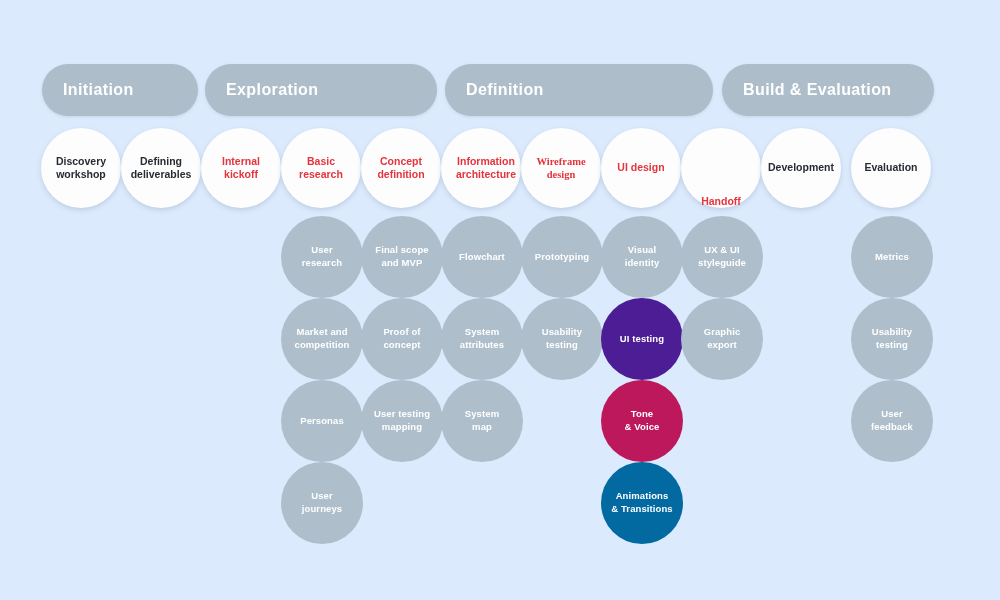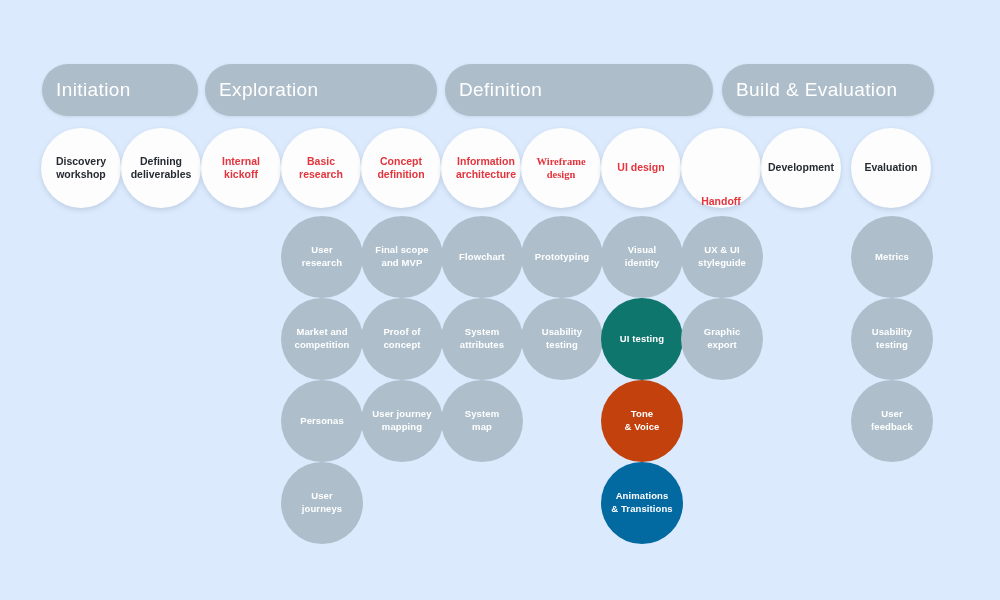--- a/index.html
+++ b/index.html
@@ -16,24 +16,24 @@
     position:absolute;
     height:52px;
     border-radius:26px;
     background:#aebdca;
     display:flex;
     align-items:center;
     box-shadow:0 1px 3px rgba(120,140,160,.22);
   }
   .phase-label {
     color:#ffffff;
-    font-size:19px;
-    font-weight:400;
+    font-size:16px;
+    font-weight:700;
     letter-spacing:.4px;
-    margin-left:14px;
+    margin-left:21px;
     white-space:nowrap;
   }
 
   
   .node {
     position:absolute;
     width:80px;
     height:80px;
     border-radius:50%;
     background:#fdfdfe;
@@ -153,21 +153,21 @@
       </div>
       <div class="sub" style="left: 361px; top: 216px; background: rgb(174, 191, 203);">
         <span class="sub-label">Final scope
 and MVP</span>
       </div>
       <div class="sub" style="left: 361px; top: 298px; background: rgb(174, 191, 203);">
         <span class="sub-label">Proof of
 concept</span>
       </div>
       <div class="sub" style="left: 361px; top: 380px; background: rgb(174, 191, 203);">
-        <span class="sub-label">User journey
+        <span class="sub-label">User testing
 mapping</span>
       </div>
       <div class="sub" style="left: 441px; top: 216px; background: rgb(174, 191, 203);">
         <span class="sub-label">Flowchart</span>
       </div>
       <div class="sub" style="left: 441px; top: 298px; background: rgb(174, 191, 203);">
         <span class="sub-label">System
 attributes</span>
       </div>
       <div class="sub" style="left: 441px; top: 380px; background: rgb(174, 191, 203);">
@@ -178,24 +178,24 @@
         <span class="sub-label">Prototyping</span>
       </div>
       <div class="sub" style="left: 521px; top: 298px; background: rgb(174, 191, 203);">
         <span class="sub-label">Usability
 testing</span>
       </div>
       <div class="sub" style="left: 601px; top: 216px; background: rgb(174, 191, 203);">
         <span class="sub-label">Visual
 identity</span>
       </div>
-      <div class="sub" style="left: 601px; top: 298px; background: #0f766e;">
+      <div class="sub" style="left: 601px; top: 298px; background: #4c1d95;">
         <span class="sub-label">UI testing</span>
       </div>
-      <div class="sub" style="left: 601px; top: 380px; background: #c2410c;">
+      <div class="sub" style="left: 601px; top: 380px; background: #be185d;">
         <span class="sub-label">Tone
 &amp; Voice</span>
       </div>
       <div class="sub" style="left: 601px; top: 462px; background: #0369a1;">
         <span class="sub-label">Animations
 &amp; Transitions</span>
       </div>
       <div class="sub" style="left: 681px; top: 216px; background: rgb(174, 191, 203);">
         <span class="sub-label">UX &amp; UI
 styleguide</span>

